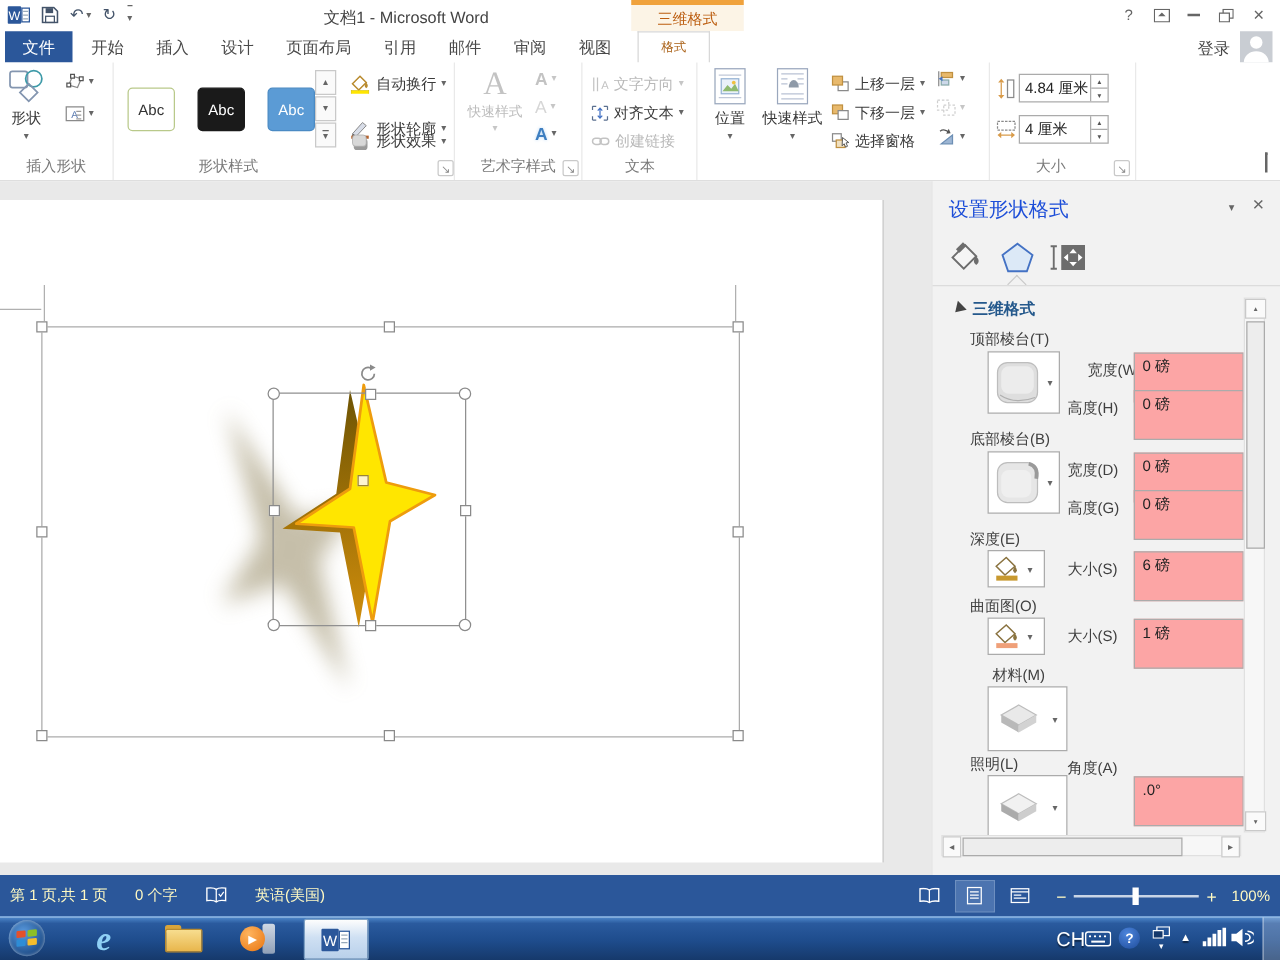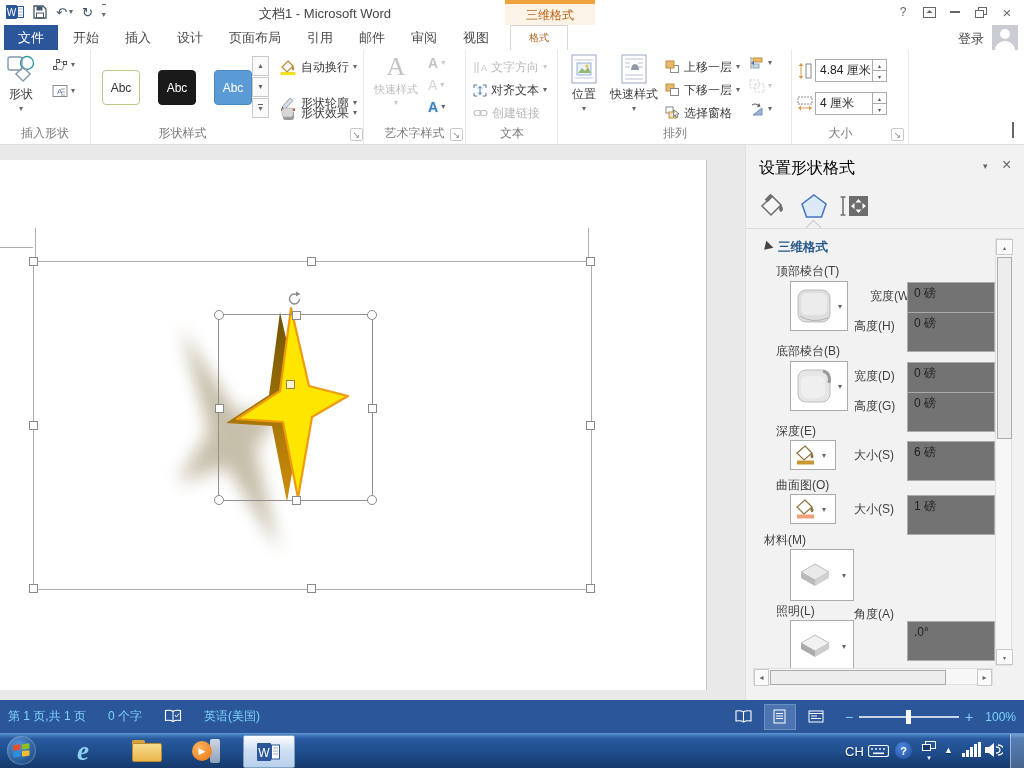--- a/index.html
+++ b/index.html
@@ -41,39 +41,39 @@
   
   #doc{position:absolute;left:0;top:145px;width:745px;height:555px;background:#e9e9e9;overflow:hidden}
   #page{position:absolute;left:0;top:15px;width:706px;height:530px;background:#fff;border-right:1px solid #c4c4c4}
   #canvasrect{position:absolute;left:33px;top:116px;width:557px;height:327px;border:1px solid #ababab}
   .mline{position:absolute;background:#b0b0b0}
   .hsq{position:absolute;width:7px;height:7px;background:#fff;border:1px solid #8a8a8a}
   .hcirc{position:absolute;width:8px;height:8px;background:#fff;border:1px solid #8a8a8a;border-radius:50%}
   #selbox{position:absolute;left:218px;top:169px;width:153px;height:185px;border:1px solid #909090}
   
   #pane{position:absolute;left:745px;top:145px;width:279px;height:555px;background:#f2f2f2;border-left:1px solid #e2e2e2;box-sizing:border-box}
-  #pane .title{position:absolute;left:13px;top:13px;font-size:16px;color:#000000}
+  #pane .title{position:absolute;left:13px;top:13px;font-size:16px;color:#1d4ed8}
   .plabel{position:absolute;font-size:12px;color:#404040}
-  .pinp{position:absolute;width:88px;height:40px;background:#737373;border:1px solid #ababab;box-sizing:border-box;
+  .pinp{position:absolute;width:88px;height:40px;background:#fca5a5;border:1px solid #ababab;box-sizing:border-box;
         font-size:12px;color:#222;line-height:20px;padding-left:6px}
   .pdd{position:absolute;background:#fff;border:1px solid #ababab;box-sizing:border-box;display:flex;align-items:center}
   .pdd .car{width:14px;text-align:center;font-size:8px;color:#666}
   .sb{position:absolute;background:#f7f7f7;border:1px solid #e0e0e0;box-sizing:border-box}
   .sbbtn{position:absolute;background:#fafafa;border:1px solid #c9c9c9;box-sizing:border-box;
          display:flex;align-items:center;justify-content:center;font-size:6px;color:#666}
   .sbthumb{position:absolute;background:#ededed;border:1px solid #ababab;box-sizing:border-box}
   
   #statusbar{position:absolute;left:0;top:700px;width:1024px;height:33px;background:#2b579a;color:#fff}
-  #statusbar .itm{font-size:12px;color:#7dd3fc}
+  #statusbar .itm{font-size:12px;color:#fef9c3}
   .viewbtn{width:30px;height:24px}
   .viewbtn.on{background:#4c74b0;outline:1px solid #6d8fc0}
   
   #taskbar{position:absolute;left:0;top:733px;width:1024px;height:35px;
            background:linear-gradient(#4c86c9 0%,#2a5a9e 14%,#1e4c8c 55%,#16396b 100%);border-top:1px solid #5e94d2;box-sizing:border-box}
-  .traytxt{color:#fff;font-size:13px;text-shadow:0 1px 1px rgba(0,0,0,.5)}
+  .traytxt{color:#fff;font-size:16px;text-shadow:0 1px 1px rgba(0,0,0,.5)}
 </style>
 </head>
 <body>
 
 <div id="titlebar">
   <div class="abs flexc" style="left:6px;top:2px;gap:9px;height:20px">
     <span style="width:18px;height:16px;display:inline-block">
       <svg width="18" height="16">
           <rect x="0" y="1" width="11" height="14" rx="1" fill="#2b579a"></rect>
           <text x="5.5" y="12" font-size="10" fill="#fff" text-anchor="middle" font-family="Liberation Sans,sans-serif">W</text>
@@ -344,21 +344,20 @@
       <span class="caret" style="color:#c6c6c6">▾</span>
     </div>
     <div class="abs flexc" style="left:190px;top:52px;gap:3px">
       <svg width="16" height="14">
           <path d="M3,3 a5,5 0 0 1 7,1" fill="none" stroke="#555"></path>
           <path d="M10,1 l1.5,3.5 -3.5,0.5 z" fill="#555"></path>
           <path d="M4,13 L13,13 L13,6 Z" fill="#9db6d4" stroke="#6d8fb4"></path>
         </svg>
       <span class="caret">▾</span>
     </div>
-    <div class="glabel">排列</div>
   </div>
 
   <div class="rgroup" style="left:793px;width:116px">
     <svg class="abs" style="left:4px;top:12px" width="16" height="18">
         <path d="M4,1 l2.5,3 h-5 z M4,17 l2.5,-3 h-5 z" fill="#d89b4a"></path>
         <line x1="4" y1="4" x2="4" y2="14" stroke="#d89b4a"></line>
         <rect x="9" y="2" width="5" height="14" fill="none" stroke="#8a8a8a"></rect>
       </svg>
     <div class="inpbox" style="left:22px;top:9px;width:72px">
       <span class="val">4.84 厘米</span>
@@ -513,21 +512,21 @@
     <svg width="22" height="20" style="margin-left:4px">
         <path d="M10,1 L17,8 L9,15 L2,8 Z" fill="#fff" stroke="#8a7340" stroke-width="1.2"></path>
         <path d="M17,8 q3,3.5 0,5.5 q-3,-2 0,-5.5" fill="#8a7340"></path>
         <rect x="2" y="15.5" width="17" height="4" fill="#efa079"></rect>
       </svg>
     <span class="car">▾</span>
   </div>
   <span class="plabel" style="left:108px;top:356px">大小(S)</span>
   <div class="pinp" style="left:161px;top:350px">1 磅</div>
 
-  <span class="plabel" style="left:18px;top:387px">材料(M)</span>
+  <span class="plabel" style="left:48px;top:387px">材料(M)</span>
   <div class="pdd" style="left:44px;top:404px;width:64px;height:52px">
     <svg width="44" height="46" style="margin-left:2px">
         <path d="M22,12 L36,20 L22,28 L8,20 Z" fill="#e9e9e9" stroke="#bdbdbd"></path>
         <path d="M8,20 L22,28 L22,34 L8,26 Z" fill="#b9b9b9"></path>
         <path d="M36,20 L22,28 L22,34 L36,26 Z" fill="#d2d2d2"></path>
       </svg>
     <span class="car">▾</span>
   </div>
 
   <span class="plabel" style="left:30px;top:458px">照明(L)</span>

